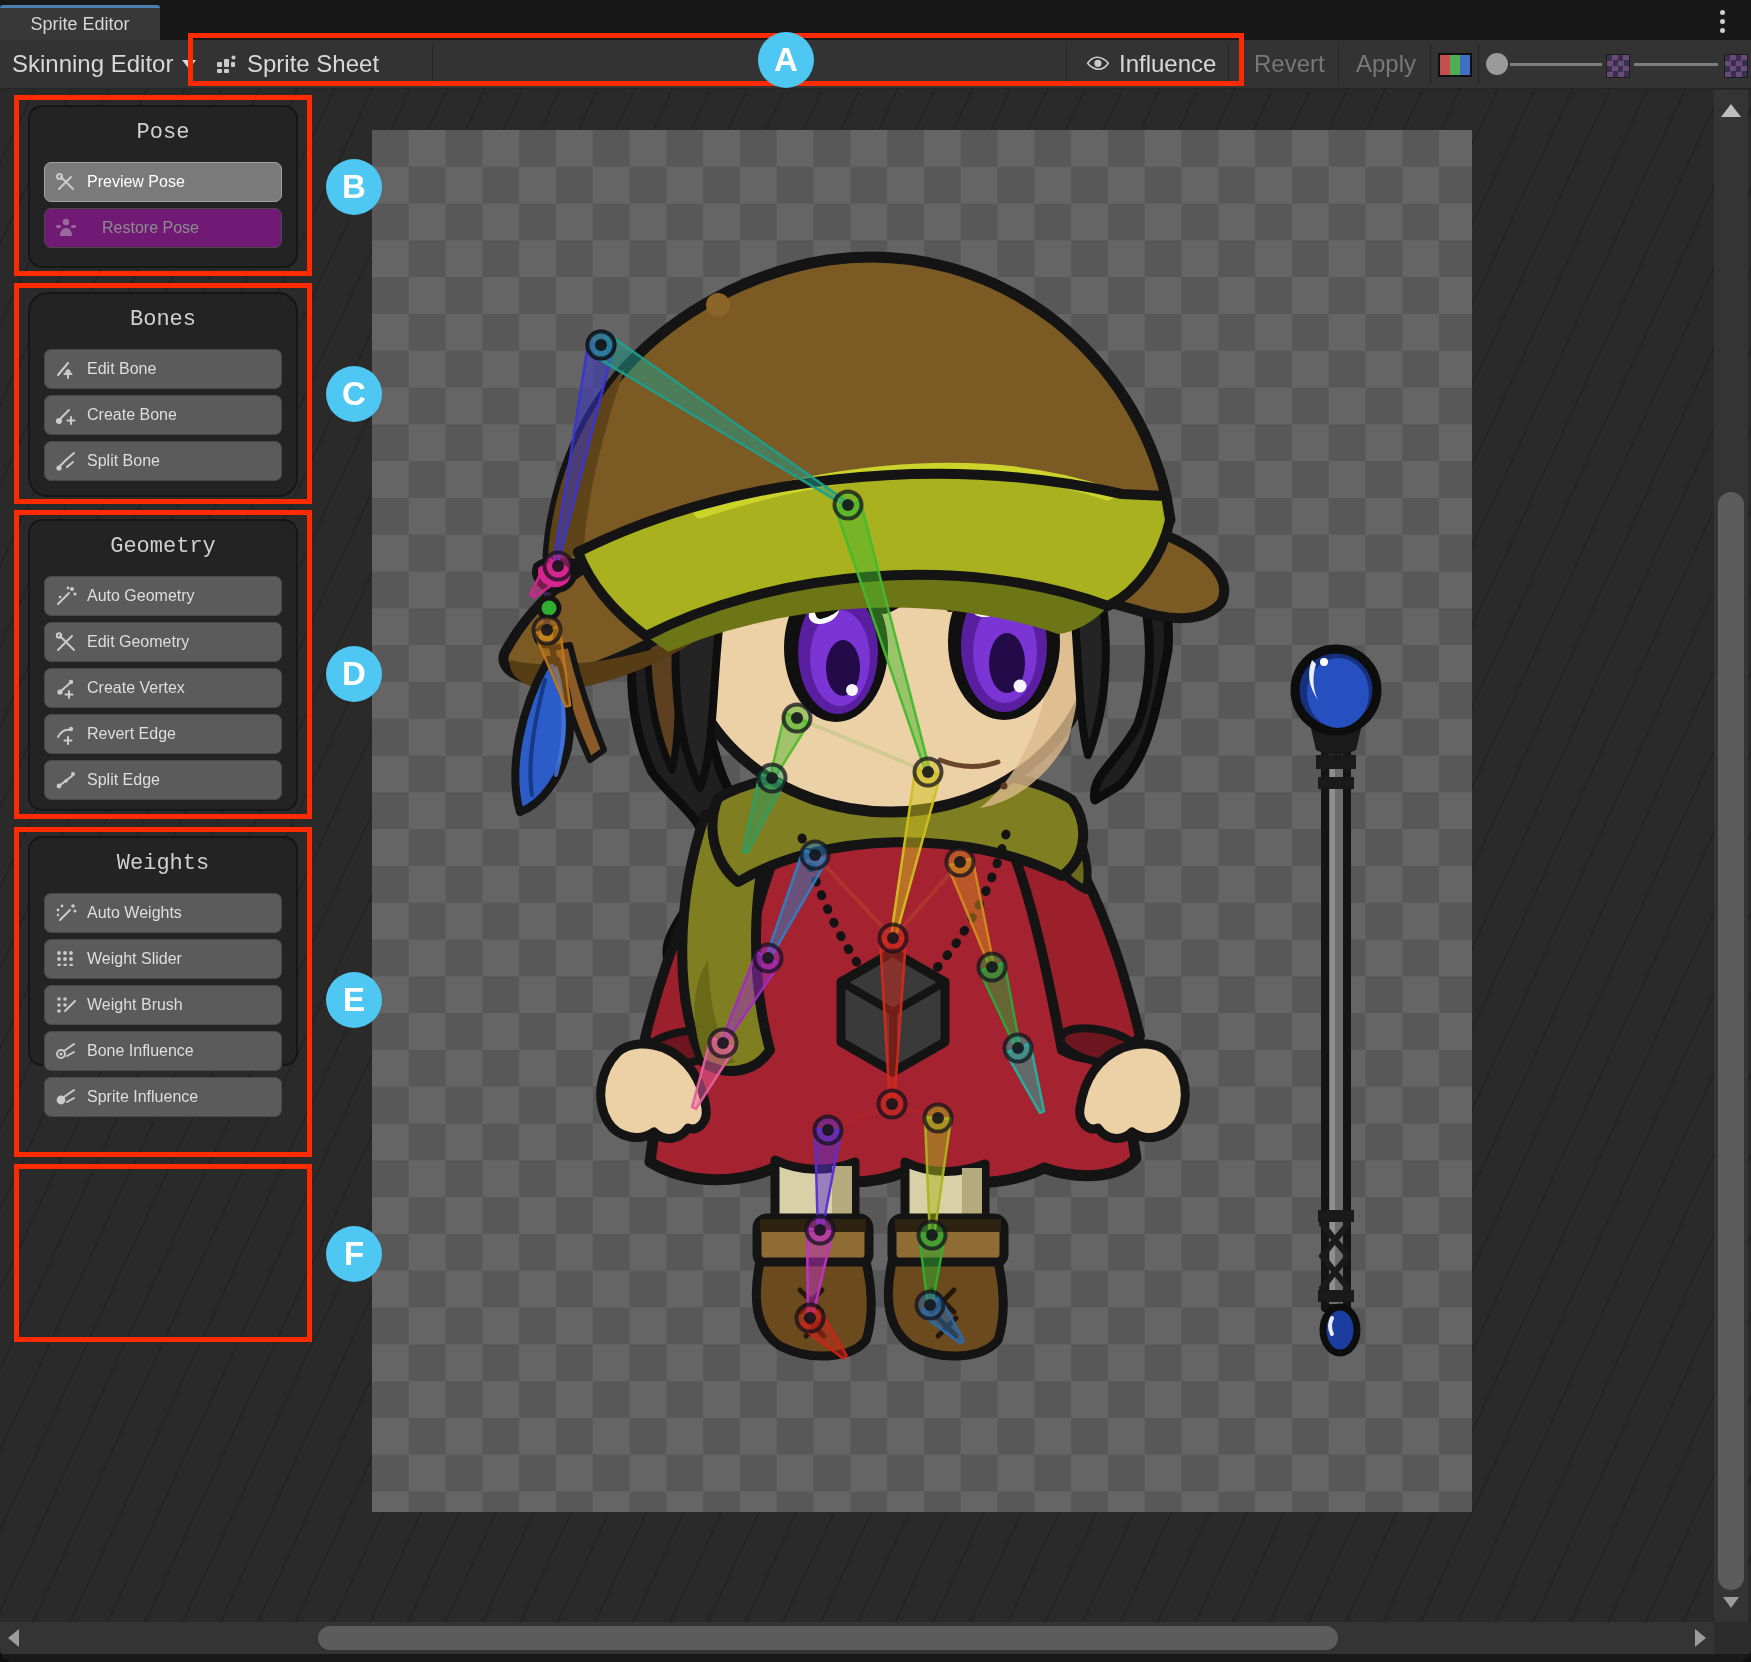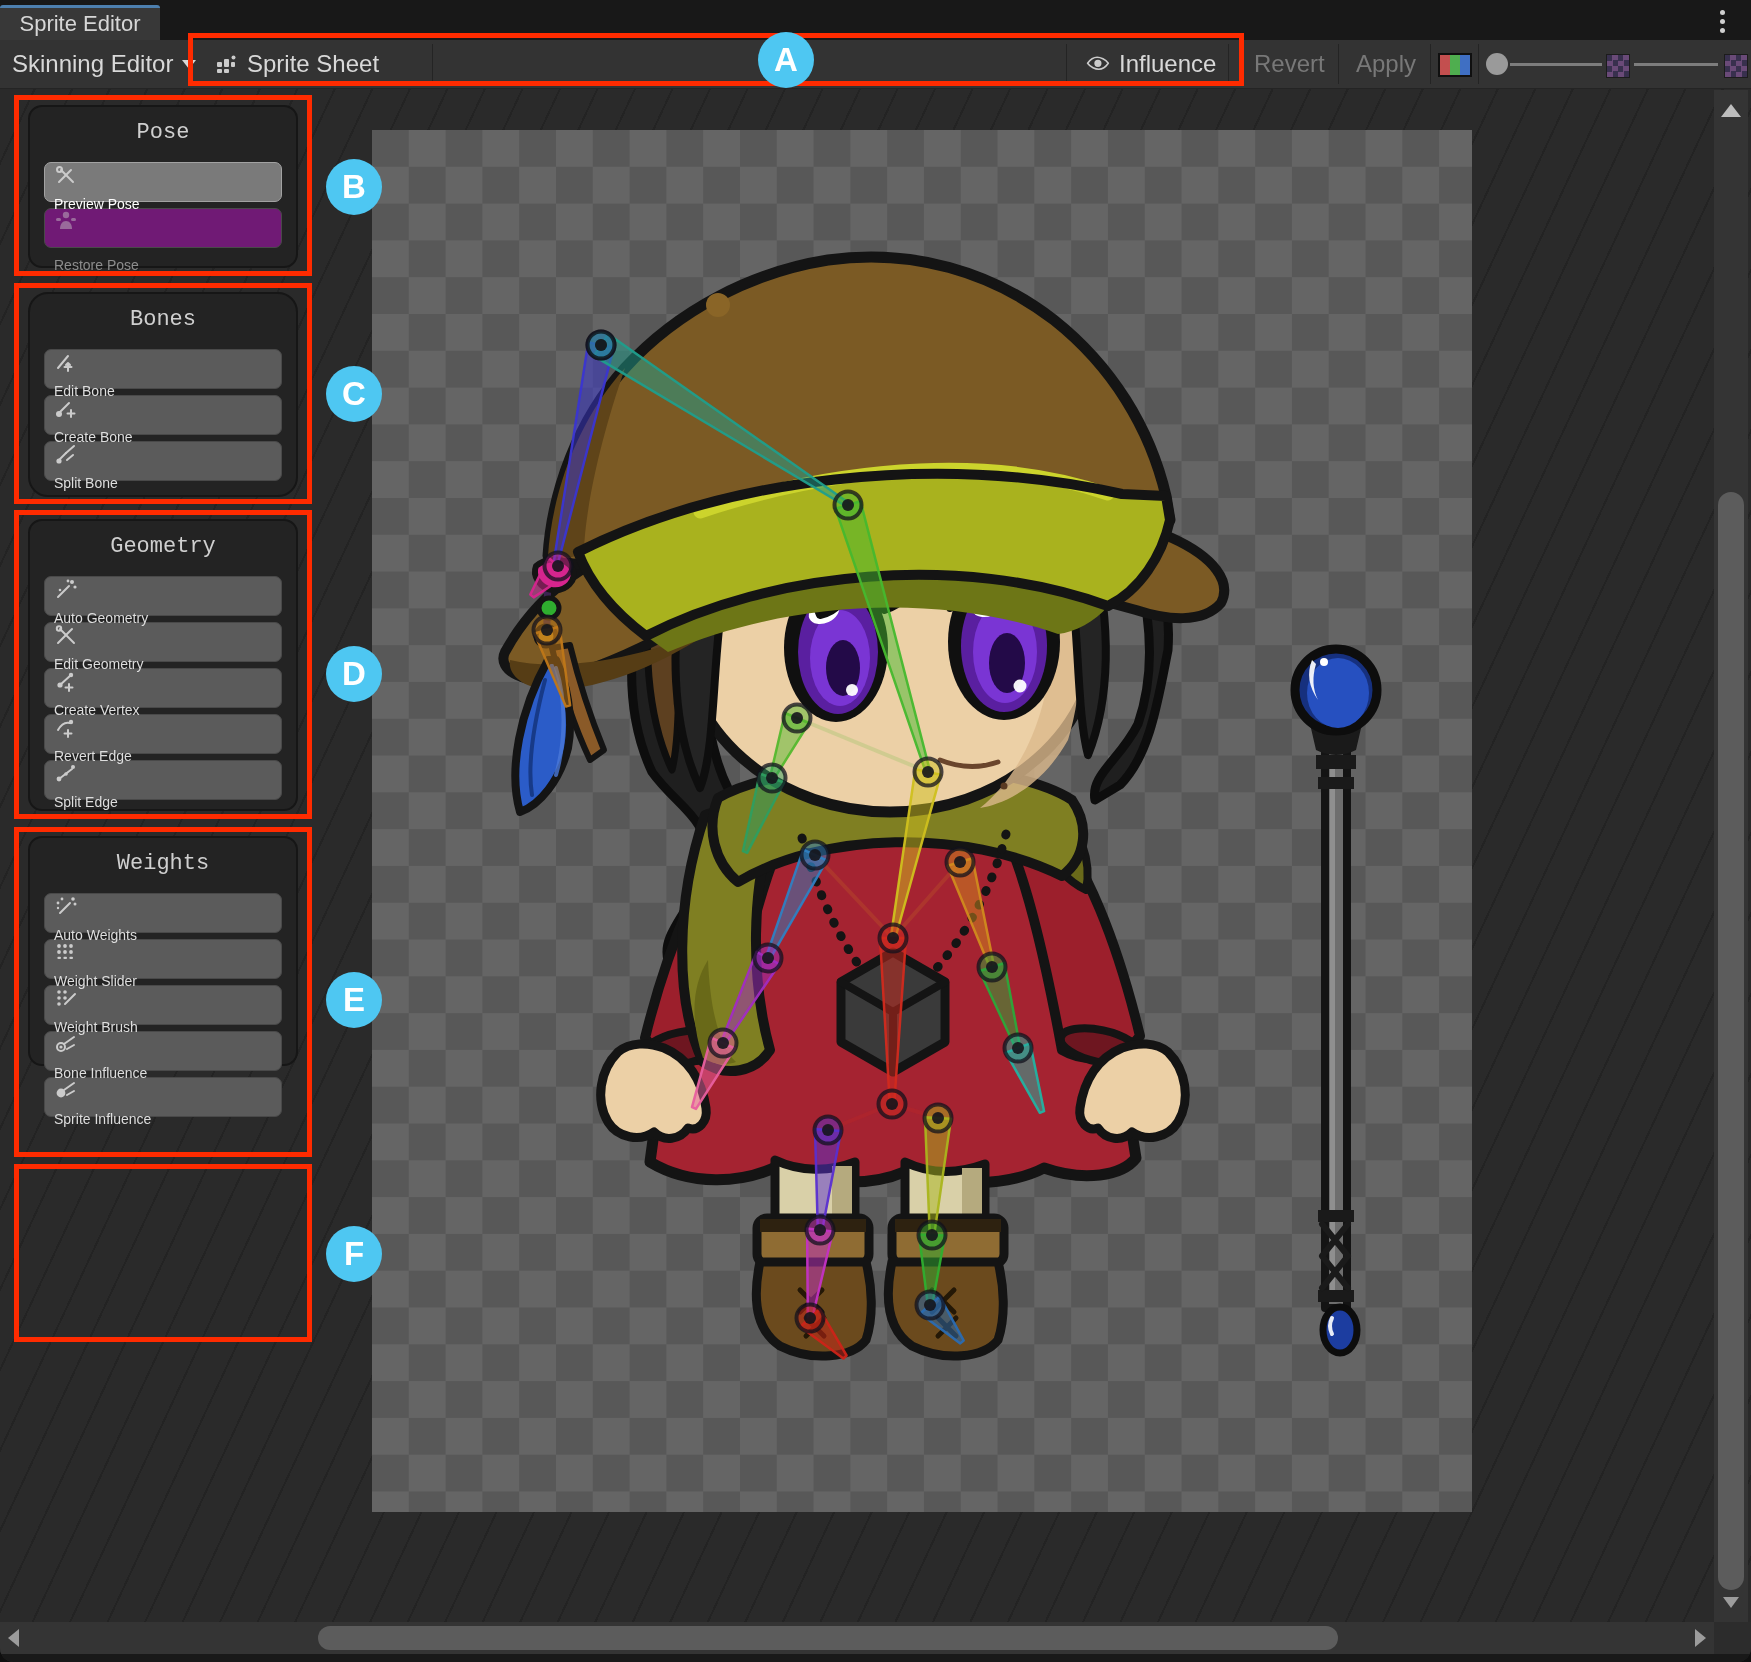--- a/index.html
+++ b/index.html
@@ -4,21 +4,21 @@
 <style>
   html,body{margin:0;padding:0;background:#101010;}
   body{width:1751px;height:1662px;position:relative;font-family:"Liberation Sans",sans-serif;
        -webkit-font-smoothing:antialiased;}
   .window{position:absolute;inset:0;background:#2a2a2a;
     background-image:repeating-linear-gradient(115deg,rgba(0,0,0,.16) 0 2px,transparent 2px 34px);
     border-radius:0 0 14px 14px;overflow:hidden;}
   
   .tabbar{position:absolute;left:0;top:0;width:100%;height:40px;background:#181818;}
   .tab{position:absolute;left:0;top:5px;width:160px;height:35px;background:#383838;
-       border-top:3px solid #4d7fae;color:#d6d6d6;font-size:22px;display:flex;
+       border-top:3px solid #4d7fae;color:#d6d6d6;font-size:18px;display:flex;
        align-items:center;justify-content:center;box-sizing:border-box;border-radius:3px 3px 0 0;}
   .kebab{position:absolute;right:26px;top:10px;width:5px;height:5px;border-radius:50%;
          background:#cfcfcf;box-shadow:0 9px 0 #cfcfcf,0 18px 0 #cfcfcf;}
   
   .toolbar{position:absolute;left:0;top:40px;width:100%;height:48px;background:#333333;
            border-bottom:1px solid #242424;}
   .toolbar .sep{position:absolute;top:4px;width:1px;height:40px;background:#242424;}
   .titem{position:absolute;top:0;height:48px;display:flex;align-items:center;gap:9px;
          color:#d8d8d8;font-size:24px;white-space:nowrap;}
   .titem.dis{color:#787878;}
@@ -30,22 +30,22 @@
   .knob{position:absolute;left:1486px;top:13px;width:22px;height:22px;border-radius:50%;background:#9a9a9a;}
   .track{position:absolute;top:23px;height:3px;background:#7d7d7d;}
   .mini-swatch{position:absolute;top:14px;width:22px;height:22px;border:1px solid #1c1c1c;
      background:conic-gradient(#6a4a78 0 25%,#38304e 0 50%,#6a4a78 0 75%,#38304e 0);
      background-size:11px 11px;}
   
   .panel{position:absolute;left:28px;width:270px;background:#232323;border:2px solid #161616;
          border-radius:14px;box-sizing:border-box;}
   .ptitle{text-align:center;color:#cfcfcf;font-size:22px;margin:13px 0 17px;font-family:Liberation Mono, monospace;}
   .pbtn{height:40px;margin:0 14px 6px;background:#5b5b5b;border:1px solid #494949;border-radius:7px;
-        display:flex;gap:9px;padding:0 9px;color:#dedede;font-size:14px;
-        box-sizing:border-box;flex-direction:column;}
+        display:flex;align-items:center;gap:9px;padding:0 9px;color:#dedede;font-size:16px;
+        box-sizing:border-box;}
   .pbtn.sel{background:#7a7a7a;border-color:#a2a2a2;color:#ffffff;}
   .pbtn.dis{background:#701a75;color:#8d8d8d;gap:24px;}
   .pbtn.dis .picon{opacity:.45;}
   .pbtn.pressed{background:#3f3f3f;border-color:#2d2d2d;color:#e6e6e6;}
   .picon{width:24px;height:24px;flex:0 0 24px;display:flex;align-items:center;justify-content:center;}
   
   .abox{position:absolute;border:5px solid #ff2b00;box-sizing:border-box;}
   .badge{position:absolute;width:56px;height:56px;border-radius:50%;background:#4ec7f2;
          color:#ffffff;font-size:33px;font-weight:bold;display:flex;align-items:center;
          justify-content:center;z-index:30;}

